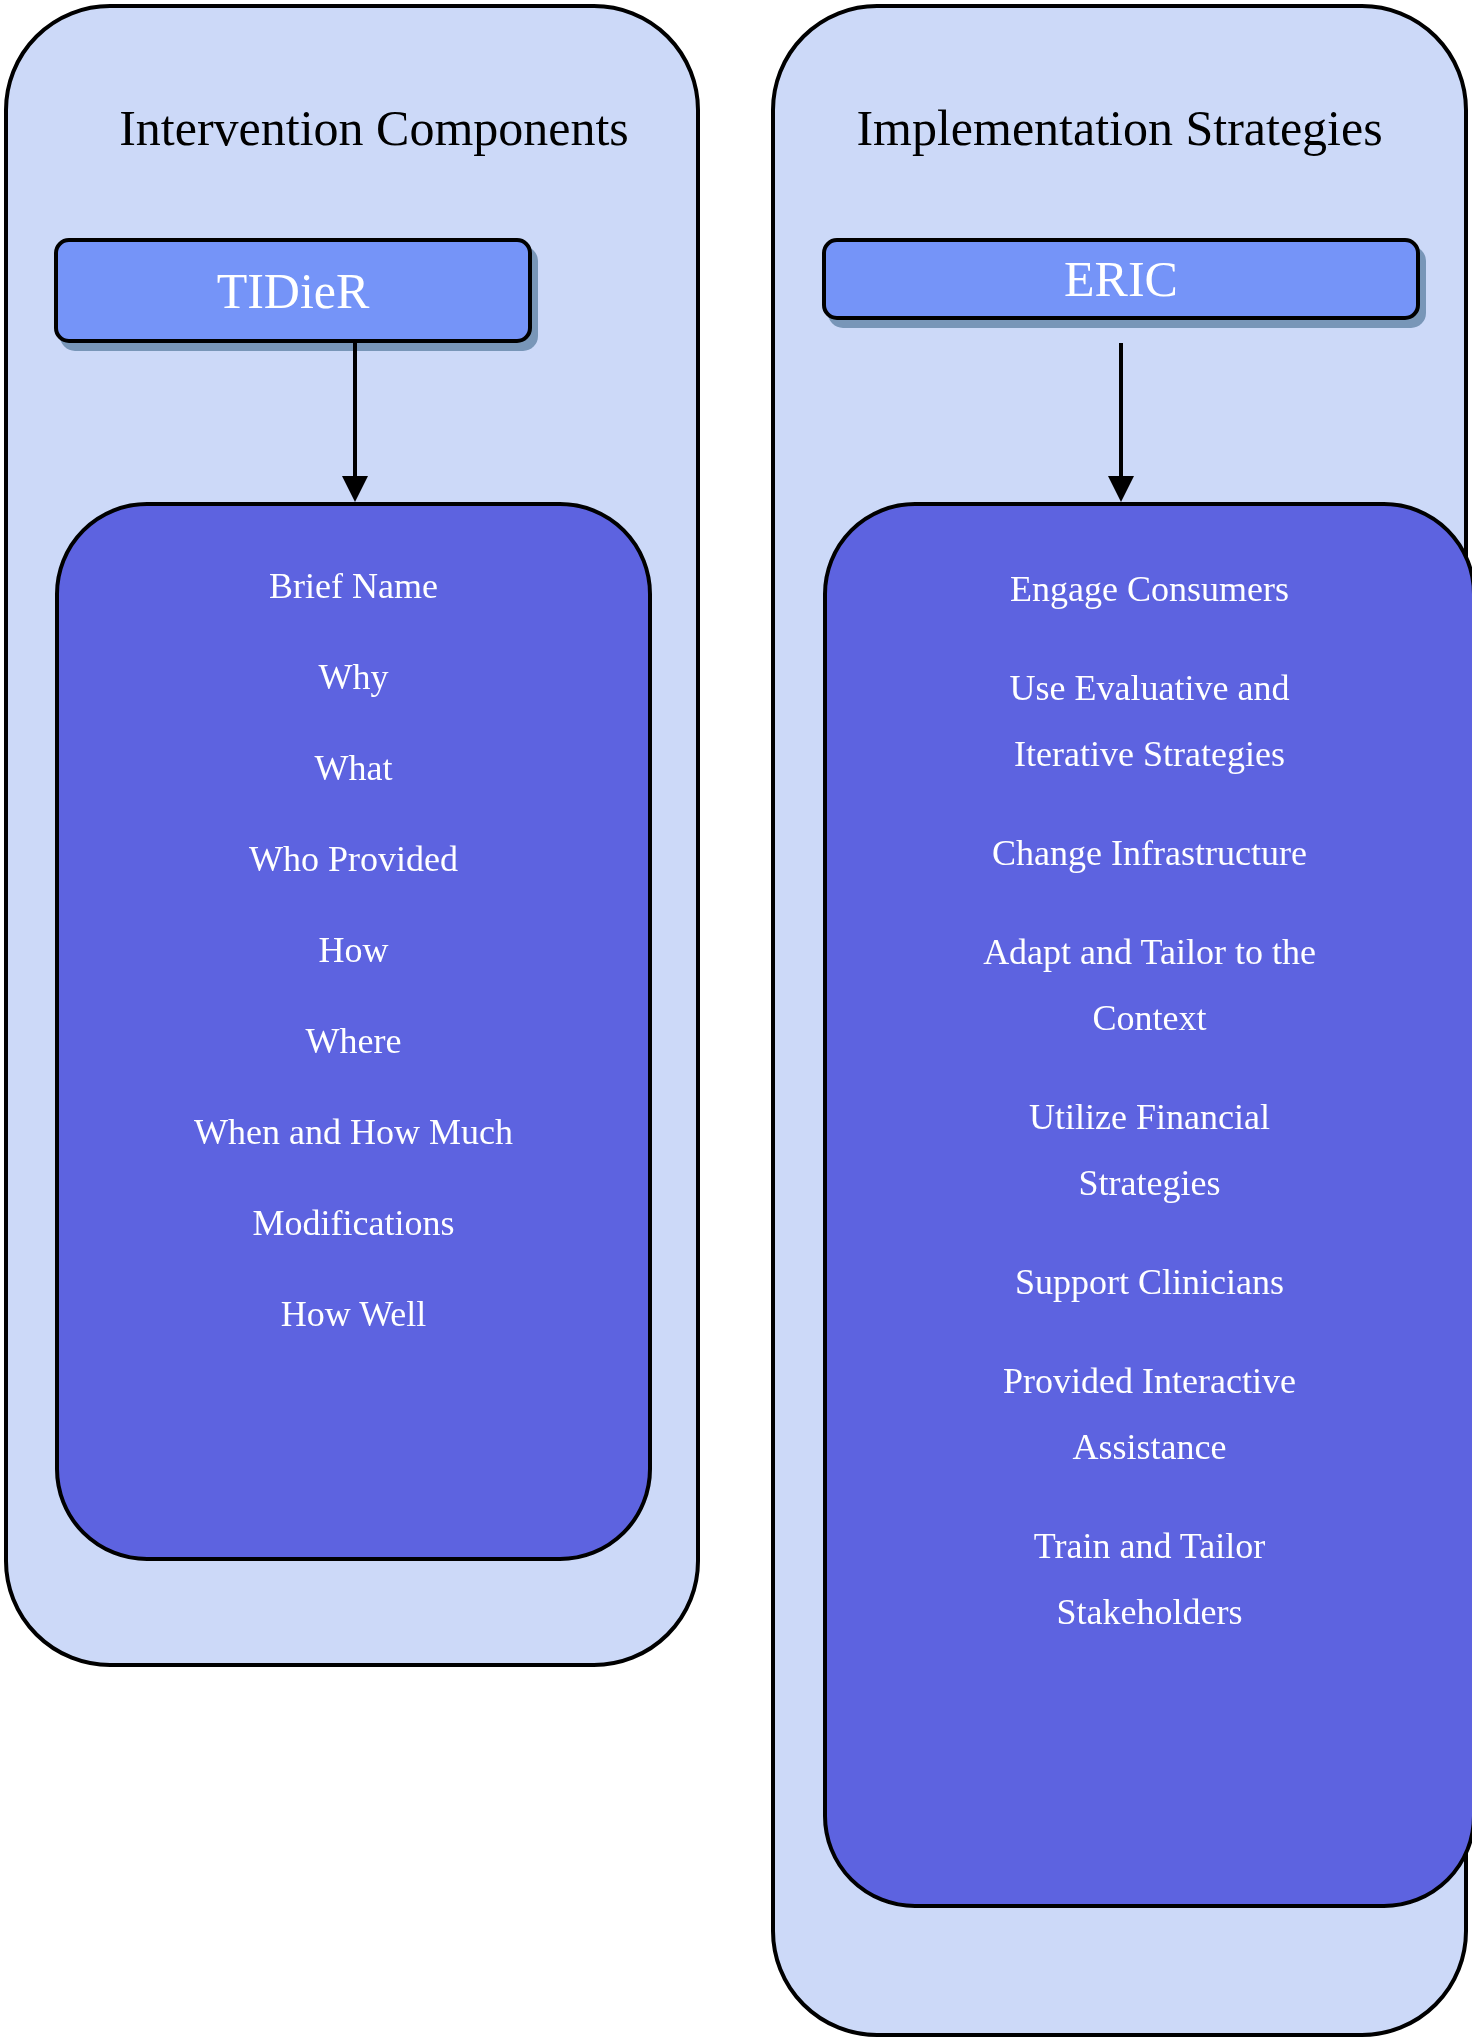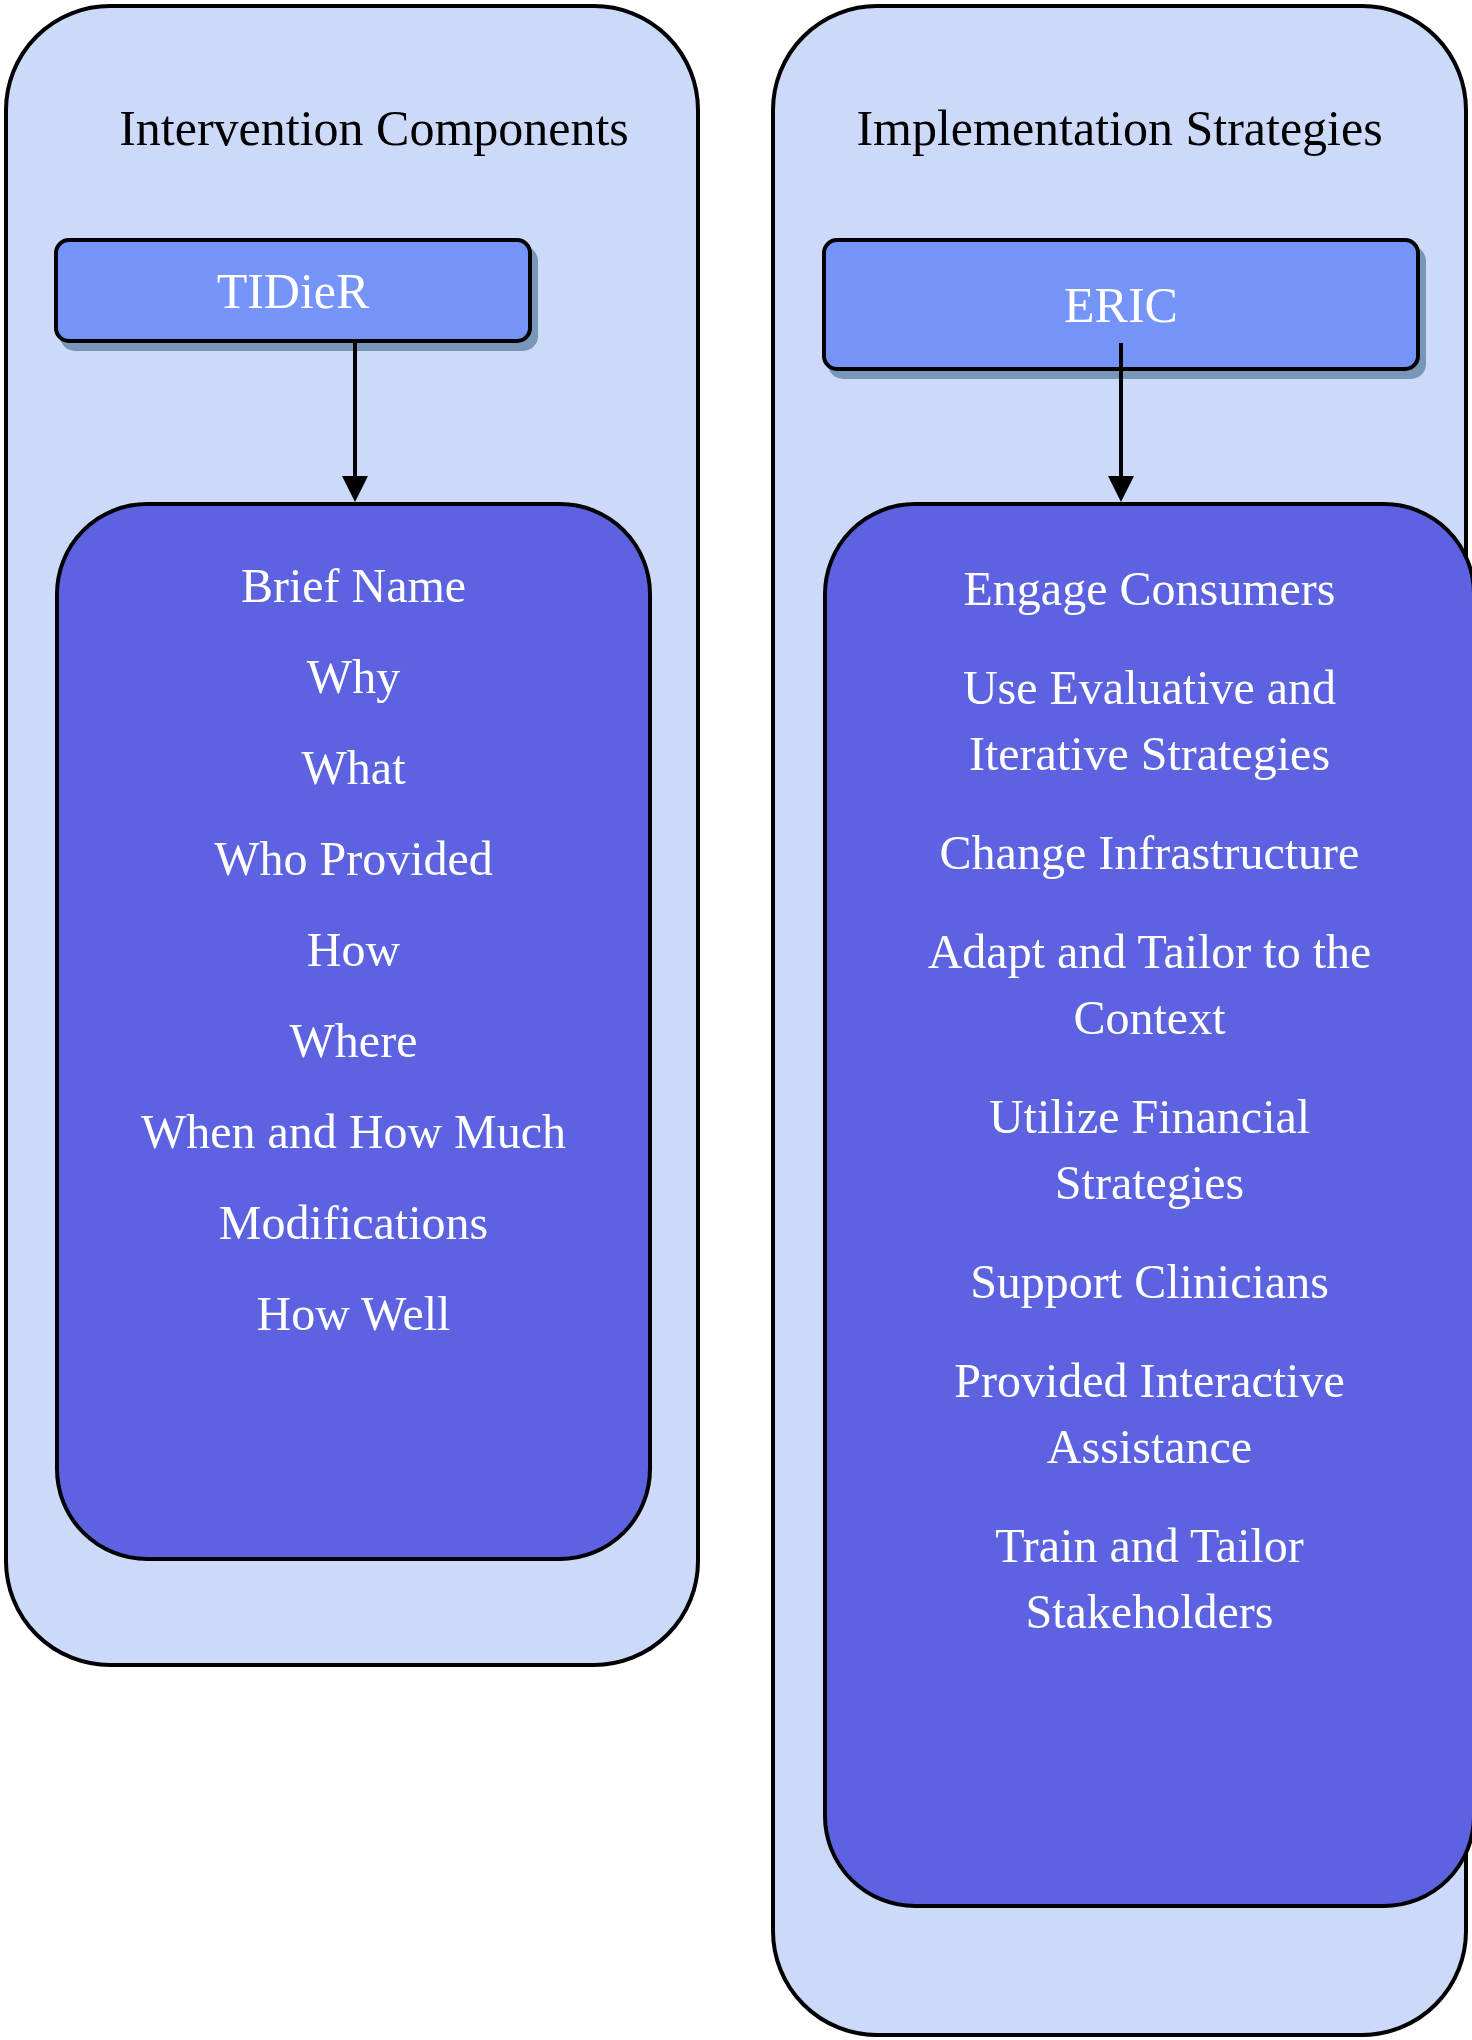--- a/index.html
+++ b/index.html
@@ -60,21 +60,21 @@
       border-top: 26px solid #000;
     }
     .inner-box {
       position: absolute;
       box-sizing: border-box;
       background: #5d63e0;
       border: 4px solid #000;
       border-radius: 92px;
       color: #ffffff;
       text-align: center;
-      font-size: 48px;
+      font-size: 36px;
       line-height: 66px;
     }
     .item-list {
       list-style: none;
       margin: 0;
       padding: 0;
     }
     .item-list li {
       margin: 0;
       padding: 0;
@@ -122,21 +122,21 @@
       </li>
       <li>
         <span class="item-line">How Well</span>
       </li>
     </ul>
 </div>
 
 <div class="outer" style="left:771px; top:4px; width:697px; height:2033px;">
   <div class="col-title" style="top:87px;">Implementation Strategies</div>
 </div>
-<div class="header-box" style="left:822px; top:238px; width:598px; height:133px;">
+<div class="header-box" style="left:822px; top:238px; width:598px; height:82px;">
   <span>ERIC</span>
 </div>
 <div class="arrow-line" style="left:1119px; top:343px; height:136px;"></div>
 <div class="arrow-head" style="left:1108px; top:476px;"></div>
 <div class="inner-box" style="left:823px; top:502px; width:653px; height:1406px; padding-top:50px;">
   <ul class="item-list" id="right-list">
       <li>
         <span class="item-line">Engage Consumers</span>
       </li>
       <li>

